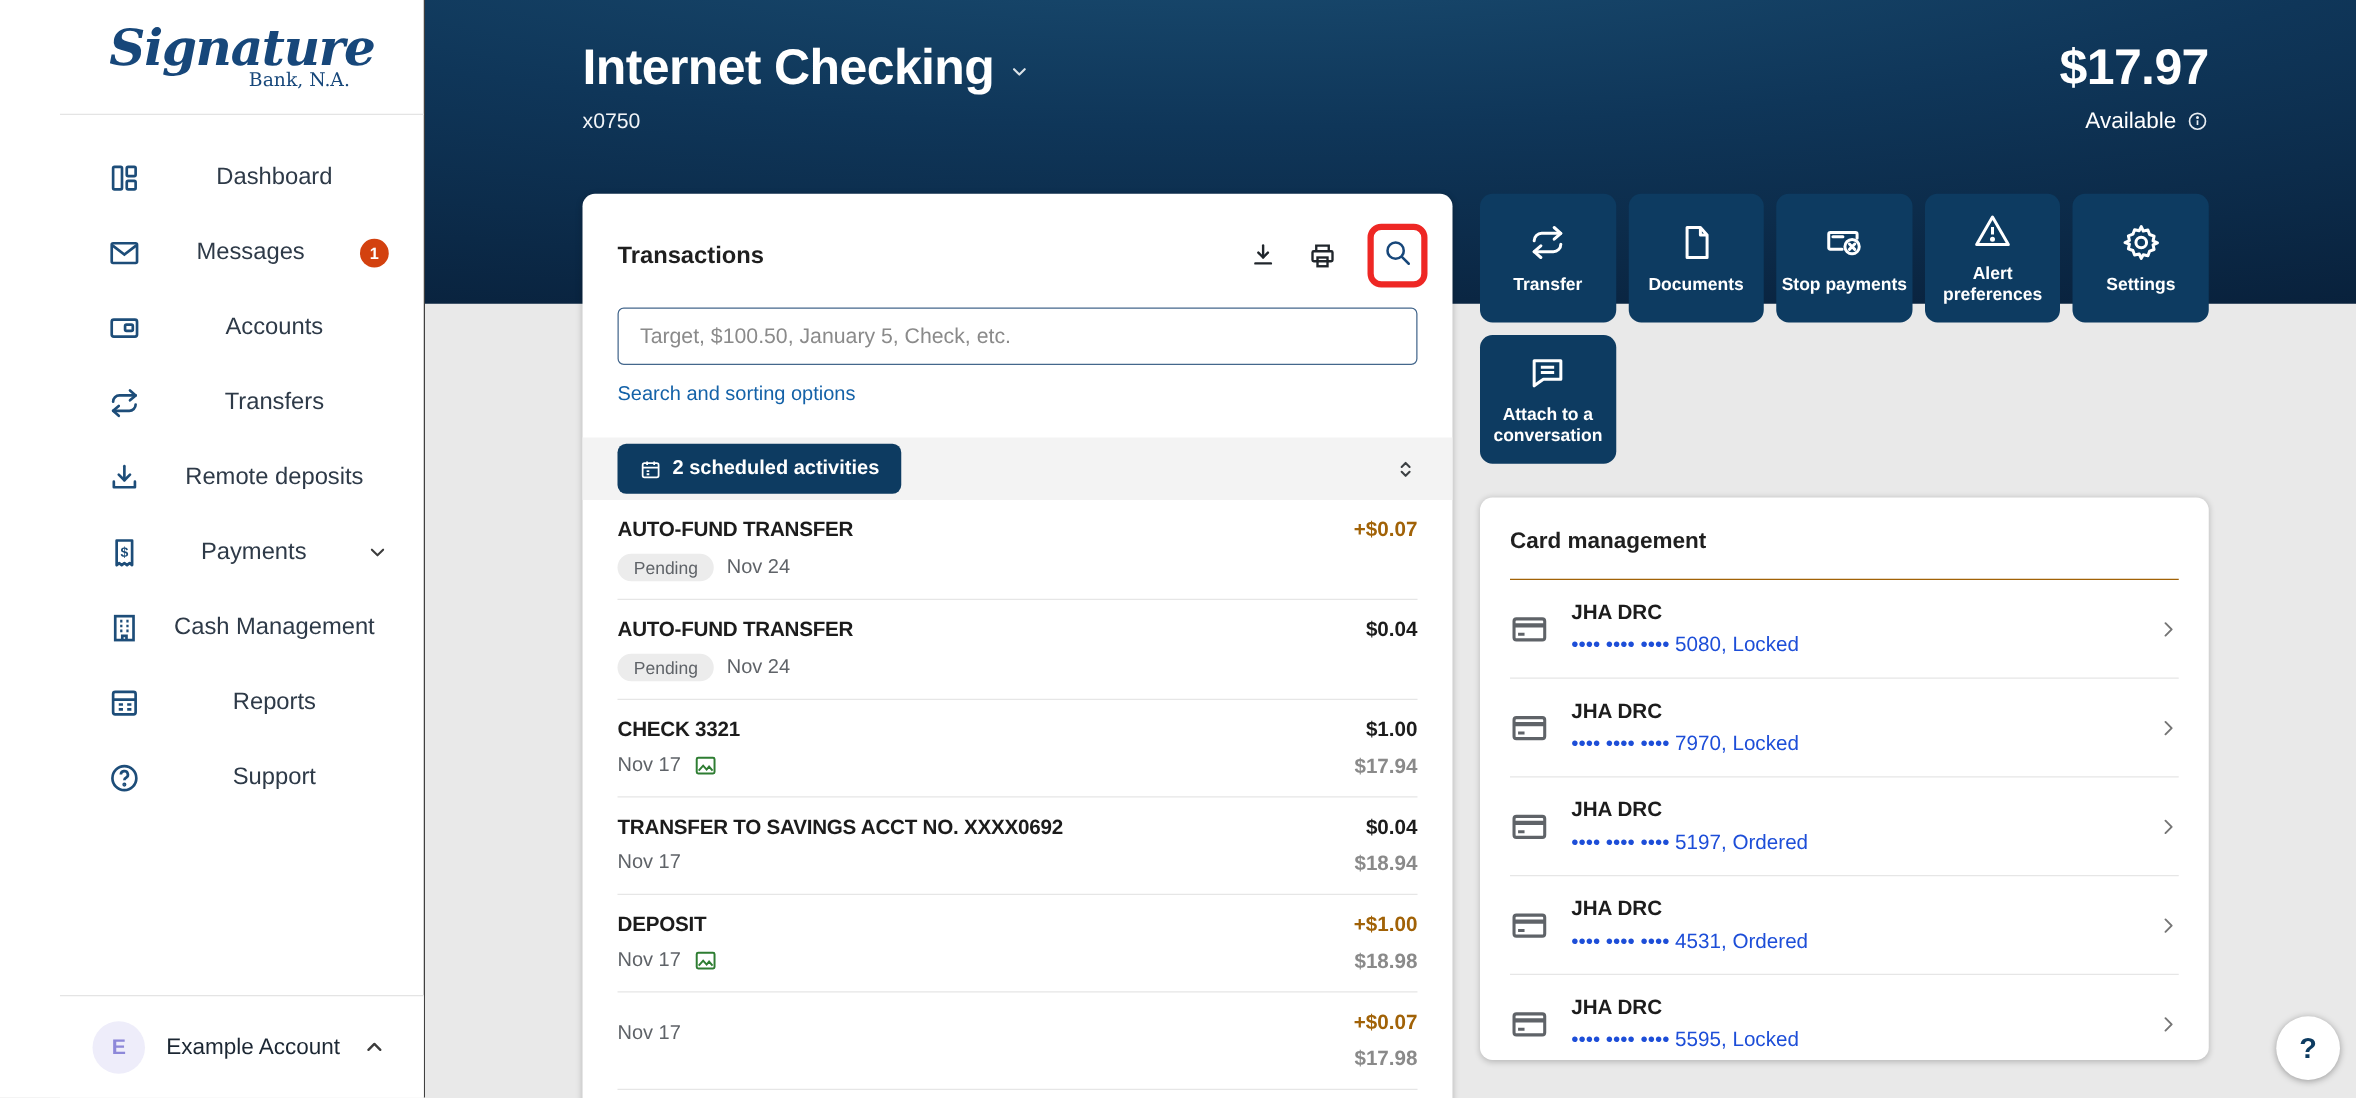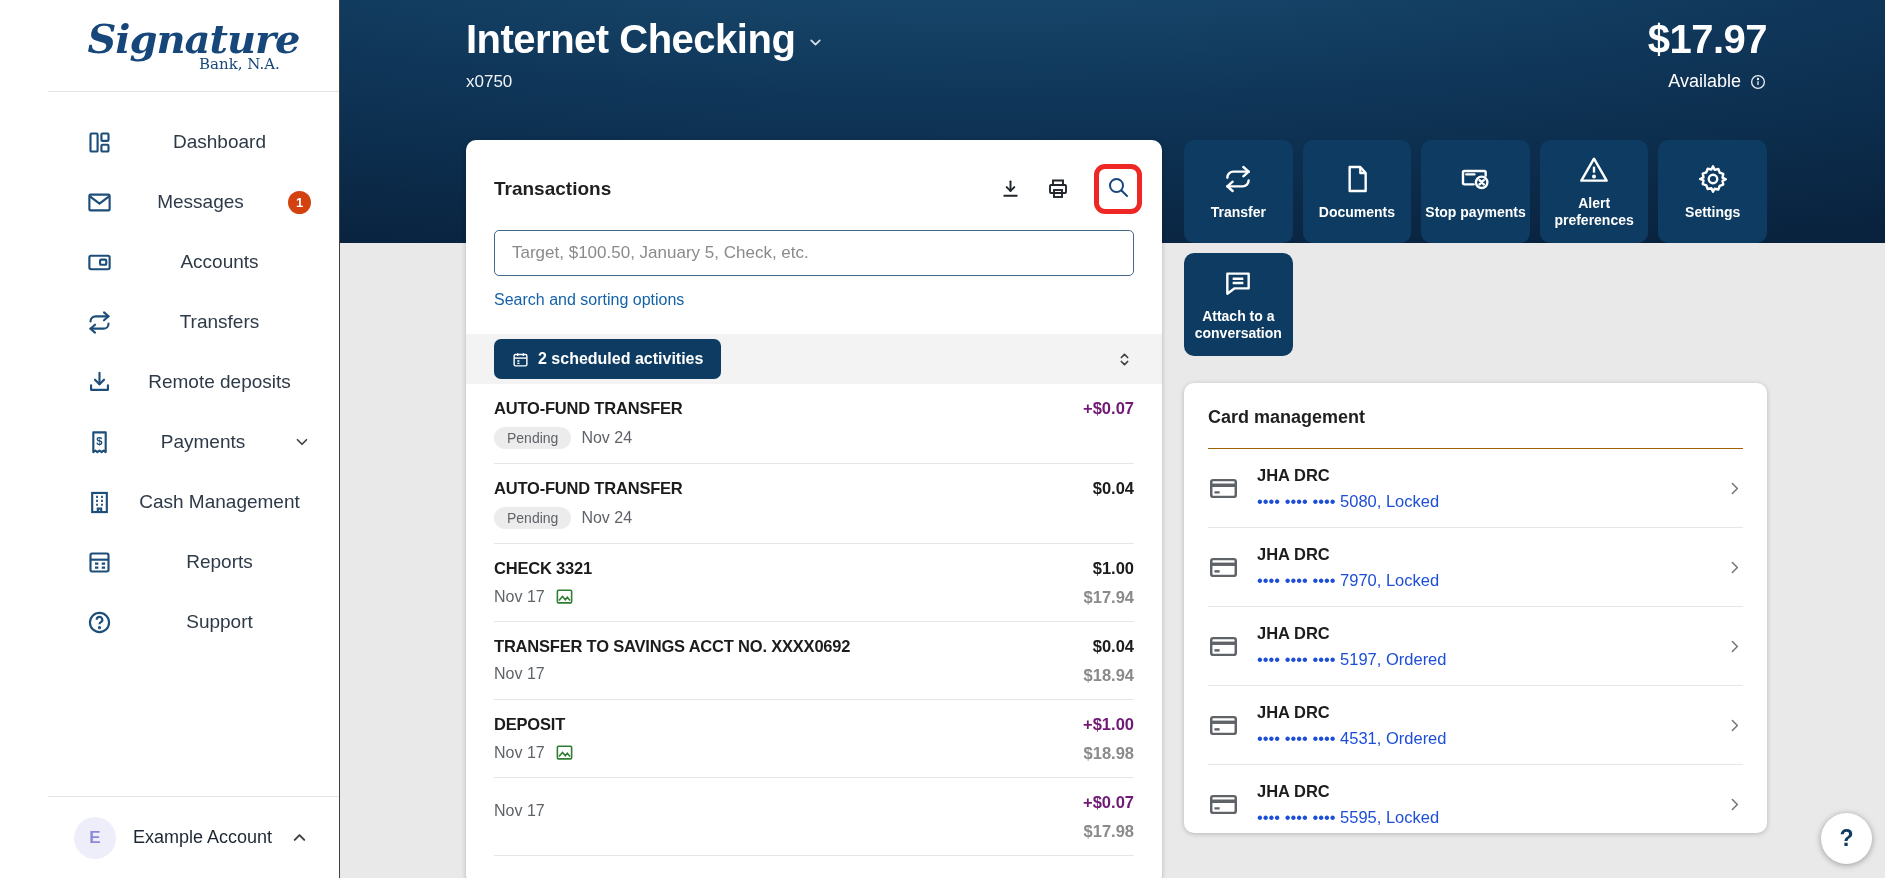--- a/index.html
+++ b/index.html
@@ -46,21 +46,21 @@
   }
   .acct-name { font-size:18px; color:#1c2733; flex:1; }
 
   
   .main { flex:1; position:relative; }
   .hero {
     position:absolute; top:0; left:0; right:0; height:243px;
     background:radial-gradient(130% 160% at 42% -35%, #1c5176 0%, #0f3659 48%, #081f39 100%);
   }
   .main-content { position:relative; z-index:1; padding:0 118px 0 126px; }
-  .hero-row { display:flex; justify-content:space-between; align-items:flex-end; padding-top:17px; }
+  .hero-row { display:flex; justify-content:space-between; align-items:flex-end; padding-top:32px; }
   .acct-title-wrap { color:#fff; }
   .acct-title { display:flex; align-items:center; gap:12px; cursor:pointer; }
   .acct-title h1 { font-size:40px; font-weight:bold; letter-spacing:-0.5px; }
   .acct-title .tchev { color:#ffffff; opacity:.85; margin-top:6px; }
   .acct-mask { font-size:17px; margin-top:10px; color:#f2f5f8; }
   .balance-wrap { text-align:right; color:#fff; }
   .balance-amt { font-size:40px; font-weight:bold; letter-spacing:-0.5px; }
   .balance-lbl { margin-top:9px; font-size:18px; display:flex; align-items:center; justify-content:flex-end; gap:8px; }
   .balance-lbl .iicon { color:#e8edf2; }
 
@@ -103,21 +103,21 @@
   }
   .txn-name { font-size:16.5px; font-weight:bold; color:#1c1c1c; letter-spacing:-0.2px; }
   .txn-sub { margin-top:9px; display:flex; align-items:center; gap:10px; }
   .status-pill {
     background:#ececec; color:#5f6368; font-size:14px; border-radius:13px; padding:3px 13px;
   }
   .txn-date { font-size:16px; color:#5f6368; display:flex; align-items:center; gap:4px; }
   .img-icon { color:#2e7d32; }
   .txn-right { text-align:right; }
   .txn-amt { font-size:16.5px; font-weight:bold; color:#1c1c1c; }
-  .txn-amt.green { color:#701a75; }
+  .txn-amt.green { color:#a16207; }
   .txn-bal { font-size:16.5px; color:#8a8a8a; margin-top:10px; font-weight:bold; }
 
   
   .right-col { flex:1; }
   .qa-grid { display:grid; grid-template-columns:repeat(5, 1fr); gap:10px; }
   .qa-tile {
     background:#0d3b61; color:#fff; border:none; border-radius:10px; height:103px; cursor:pointer;
     display:flex; flex-direction:column; align-items:center; justify-content:center; gap:9px;
     font-family:"Liberation Sans", sans-serif; padding:4px;
   }

